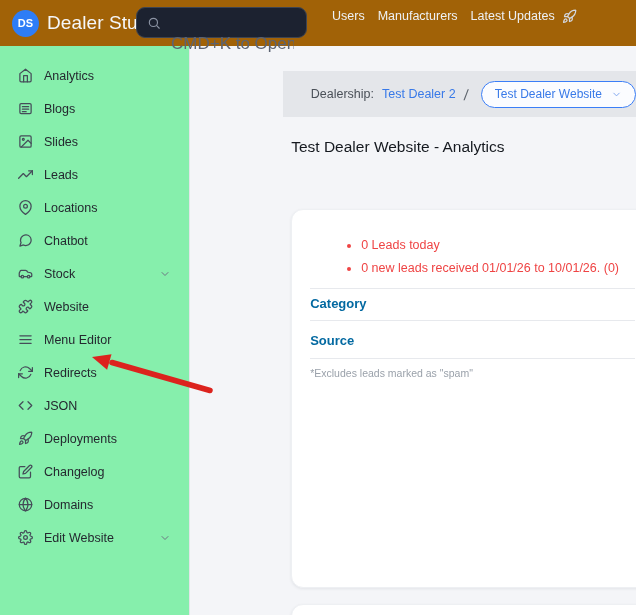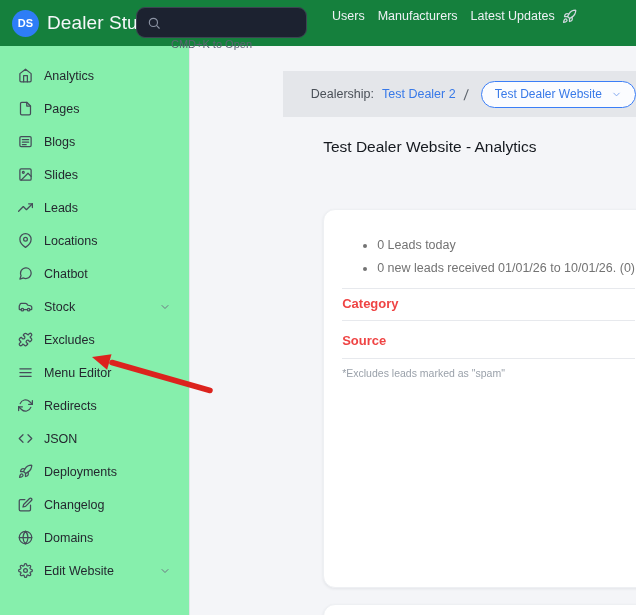--- a/index.html
+++ b/index.html
@@ -7,21 +7,21 @@
   body {
     width: 636px; height: 615px;
     overflow: hidden; position: relative;
     font-family: "Liberation Sans", sans-serif;
     background: #f4f5f8;
     -webkit-font-smoothing: antialiased;
   }
 
   
   .navbar {
-    height: 46px; background: #15803d;
+    height: 46px; background: #a16207;
     display: flex; align-items: center;
     padding: 0 12px; position: relative; z-index: 5;
   }
   .logo {
     width: 27px; height: 27px; border-radius: 50%;
     background: #2e7df6; color: #fff;
     font-size: 11px; font-weight: bold;
     display: flex; align-items: center; justify-content: center;
     margin-right: 8px; flex: 0 0 auto; cursor: pointer;
   }
@@ -29,21 +29,21 @@
   .search {
     position: absolute; left: 136px; top: 7px;
     width: 171px; height: 31px;
     background: #1c2230; border: 1px solid #3d4452; border-radius: 9px;
     display: flex; align-items: center; gap: 8px; padding: 0 10px;
     cursor: text;
   }
   .search .icon { color: #8b93a3; display: flex; }
   .search input {
     background: transparent; border: none; outline: none;
-    color: #cbd5e1; font-size: 11px; width: 100%;
+    color: #cbd5e1; font-size: 17px; width: 100%;
     font-family: "Liberation Sans", sans-serif;
     margin-top: 43px;
   }
   .search input::placeholder { color: #5b6372; }
   .nav-links {
     position: absolute; left: 332px; top: 0; height: 32px;
     display: flex; align-items: center; gap: 13px;
     color: #eef1f5; font-size: 12.5px; white-space: nowrap;
   }
   .nav-links a { cursor: pointer; display: inline-flex; align-items: center; gap: 7px; color: #eef1f5; text-decoration: none; }
@@ -90,23 +90,23 @@
 
   .card {
     margin-top: 53px; margin-right: -18px;
     background: #fff; border: 1px solid #eef0f3; border-radius: 12px;
     box-shadow: 0 1px 3px rgba(25,35,55,.08);
     padding: 15px 18px; height: 379px;
   }
   .card-title-row { display: flex; align-items: center; gap: 7px; }
   .card-title { font-size: 13px; font-weight: bold; color: #171b22; }
   .info-icon { color: #10151d; display: flex; cursor: pointer; }
-  .card ul { margin: 9px 0 0; padding-left: 35px; color: #737373; font-size: 12.5px; line-height: 23px; }
+  .card ul { margin: 9px 16px 0; padding-left: 35px; color: #ef4444; font-size: 12.5px; line-height: 23px; }
   .hr { border-top: 1px solid #e7e9ed; margin-top: 8px; }
-  .section-head { font-size: 13px; font-weight: bold; color: #ef4444; padding: 7px 0 9px; }
+  .section-head { font-size: 13px; font-weight: bold; color: #0369a1; padding: 7px 0 9px; }
   .section-head.second { margin-top: 12px; padding: 0 0 10px; }
   .footnote { margin-top: 8px; color: #9aa1aa; font-size: 10.5px; }
 
   .card-next {
     margin-top: 16px; margin-right: -18px; height: 30px;
     background: #fff; border: 1px solid #eef0f3;
     border-radius: 12px 12px 0 0; box-shadow: 0 1px 3px rgba(25,35,55,.08);
   }
 
   
@@ -157,29 +157,20 @@
           <svg width="15" height="15" viewBox="0 0 24 24" fill="none" stroke="currentColor" stroke-width="2" stroke-linecap="round" stroke-linejoin="round">
             <path d="M3 9l9-7 9 7v11a2 2 0 0 1-2 2H5a2 2 0 0 1-2-2z"></path>
             <path d="M9 22V12h6v10"></path>
           </svg>
         </span>
         <span class="si-label">Analytics</span>
       </div>
       <div class="side-item">
         <span class="si-icon">
           <svg width="15" height="15" viewBox="0 0 24 24" fill="none" stroke="currentColor" stroke-width="2" stroke-linecap="round" stroke-linejoin="round">
-            <path d="M14 2H6a2 2 0 0 0-2 2v16a2 2 0 0 0 2 2h12a2 2 0 0 0 2-2V8z"></path>
-            <path d="M14 2v6h6"></path>
-          </svg>
-        </span>
-        <span class="si-label">Pages</span>
-      </div>
-      <div class="side-item">
-        <span class="si-icon">
-          <svg width="15" height="15" viewBox="0 0 24 24" fill="none" stroke="currentColor" stroke-width="2" stroke-linecap="round" stroke-linejoin="round">
             <rect x="3" y="4" width="18" height="16" rx="2"></rect>
             <path d="M7 9h10"></path>
             <path d="M7 13h10"></path>
             <path d="M7 17h6"></path>
           </svg>
         </span>
         <span class="si-label">Blogs</span>
       </div>
       <div class="side-item">
         <span class="si-icon">
@@ -232,21 +223,21 @@
             <path d="M6 9l6 6 6-6"></path>
           </svg>
         </span>
       </div>
       <div class="side-item">
         <span class="si-icon">
           <svg width="15" height="15" viewBox="0 0 24 24" fill="none" stroke="currentColor" stroke-width="2" stroke-linecap="round" stroke-linejoin="round">
             <path d="M19.44 7.85c-.05.32.06.65.29.88l1.57 1.57c.47.47.7 1.09.7 1.7s-.23 1.23-.7 1.7l-1.61 1.61a.98.98 0 0 1-.84.28c-.47-.07-.8-.48-.97-.93a2.5 2.5 0 1 0-3.21 3.21c.45.17.86.5.93.97a.98.98 0 0 1-.28.84l-1.61 1.61a2.4 2.4 0 0 1-1.7.71 2.4 2.4 0 0 1-1.71-.71l-1.57-1.57a1.03 1.03 0 0 0-.88-.29c-.49.07-.84.5-1.02.97a2.5 2.5 0 1 1-3.24-3.24c.46-.18.9-.53.97-1.02a1.03 1.03 0 0 0-.29-.88l-1.57-1.57A2.4 2.4 0 0 1 2 12c0-.62.24-1.23.71-1.7L4.23 8.77c.24-.24.58-.35.92-.3.51.08.88.53 1.07 1.01a2.5 2.5 0 1 0 3.26-3.26c-.48-.2-.93-.56-1.01-1.07-.05-.34.06-.68.3-.92l1.53-1.52A2.4 2.4 0 0 1 12 2c.62 0 1.23.24 1.7.71l1.57 1.57c.23.23.56.34.88.29.49-.07.84-.5 1.02-.97a2.5 2.5 0 1 1 3.24 3.24c-.46.18-.9.53-.97 1.01z"></path>
           </svg>
         </span>
-        <span class="si-label">Excludes</span>
+        <span class="si-label">Website</span>
       </div>
       <div class="side-item">
         <span class="si-icon">
           <svg width="15" height="15" viewBox="0 0 24 24" fill="none" stroke="currentColor" stroke-width="2" stroke-linecap="round" stroke-linejoin="round">
             <path d="M3 6h18"></path>
             <path d="M3 12h18"></path>
             <path d="M3 18h18"></path>
           </svg>
         </span>
         <span class="si-label">Menu Editor</span>

